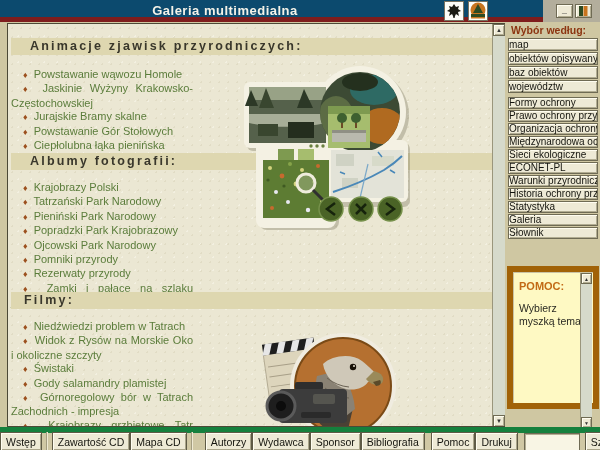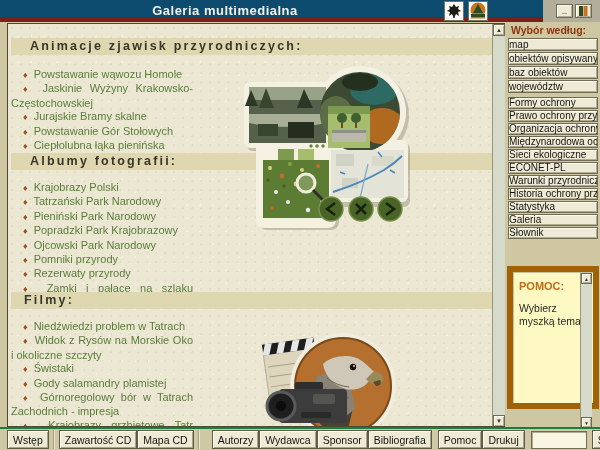--- a/index.html
+++ b/index.html
@@ -45,21 +45,21 @@
   .sb-g1 .sb-btn { height:13px; line-height:11px; }
   .sb-g2 .sb-btn { height:12px; line-height:10px; }
 
   .help { position:absolute; left:1px; top:244px; width:92px; height:143px; background:#fef9c3; border:6px solid #a16207; box-shadow:inset 1px 1px 0 #c9c3a6; }
   .help-title { position:absolute; left:6px; top:8px; font-size:11px; font-weight:bold; color:#c26a16; }
   .help-text { position:absolute; left:6px; top:30px; width:68px; font-size:10.5px; color:#2a2a22; line-height:13px; }
   .help-scroll { position:absolute; right:1px; top:1px; width:12px; height:155px; background:#d6dacb; border-left:1px solid #9a967c; }
   .help-scroll .sbtn { width:11px; height:11px; line-height:10px; font-size:5px; }
 
   
-  .toolbar { position:absolute; left:0; top:427px; width:600px; height:23px; background:#d0c8a4; border-top:2px solid #15803d; display:flex; align-items:center; padding-left:7px; z-index:6; }
+  .toolbar { position:absolute; left:0; top:427px; width:600px; height:23px; background:#d0c8a4; border-top:6px solid #15803d; display:flex; align-items:center; z-index:6; }
   .tb-btn { height:19px; padding:0 5px; font-family:"Liberation Sans",sans-serif; font-size:10.5px; color:#14140e; background:#eeead6; border:1px solid #5f5b46; box-shadow:inset 1px 1px 0 #fffdf0, inset -1px -1px 0 #aaa58a; white-space:nowrap; cursor:default; }
   .tb-group { display:flex; }
   .tb-sep { width:2px; height:19px; margin:0 4px; border-left:1px solid #a39d80; border-right:1px solid #efead3; }
   .gap8 { margin-left:8px; } .gap6 { margin-left:6px; }
   .search-input { width:56px; height:18px; margin-left:6px; background:#f8f5e4; border:1px solid #6f6b54; box-shadow:inset 1px 1px 0 #b2ad92; font-size:11px; padding:0 3px; }
   .ml5 { margin-left:5px; }
 </style>
 </head>
 <body>
 

